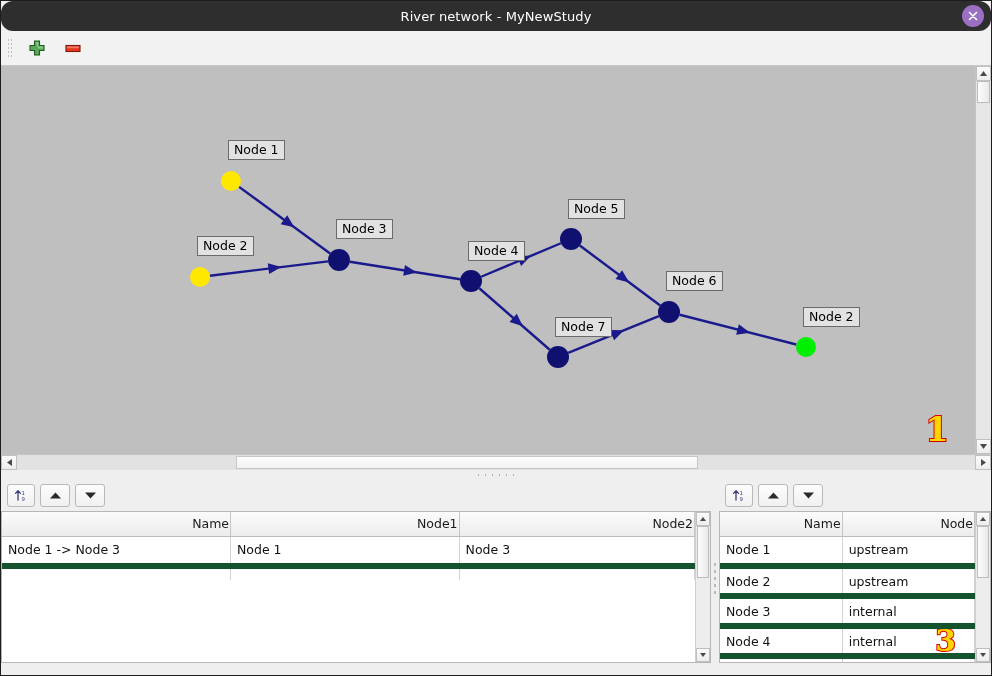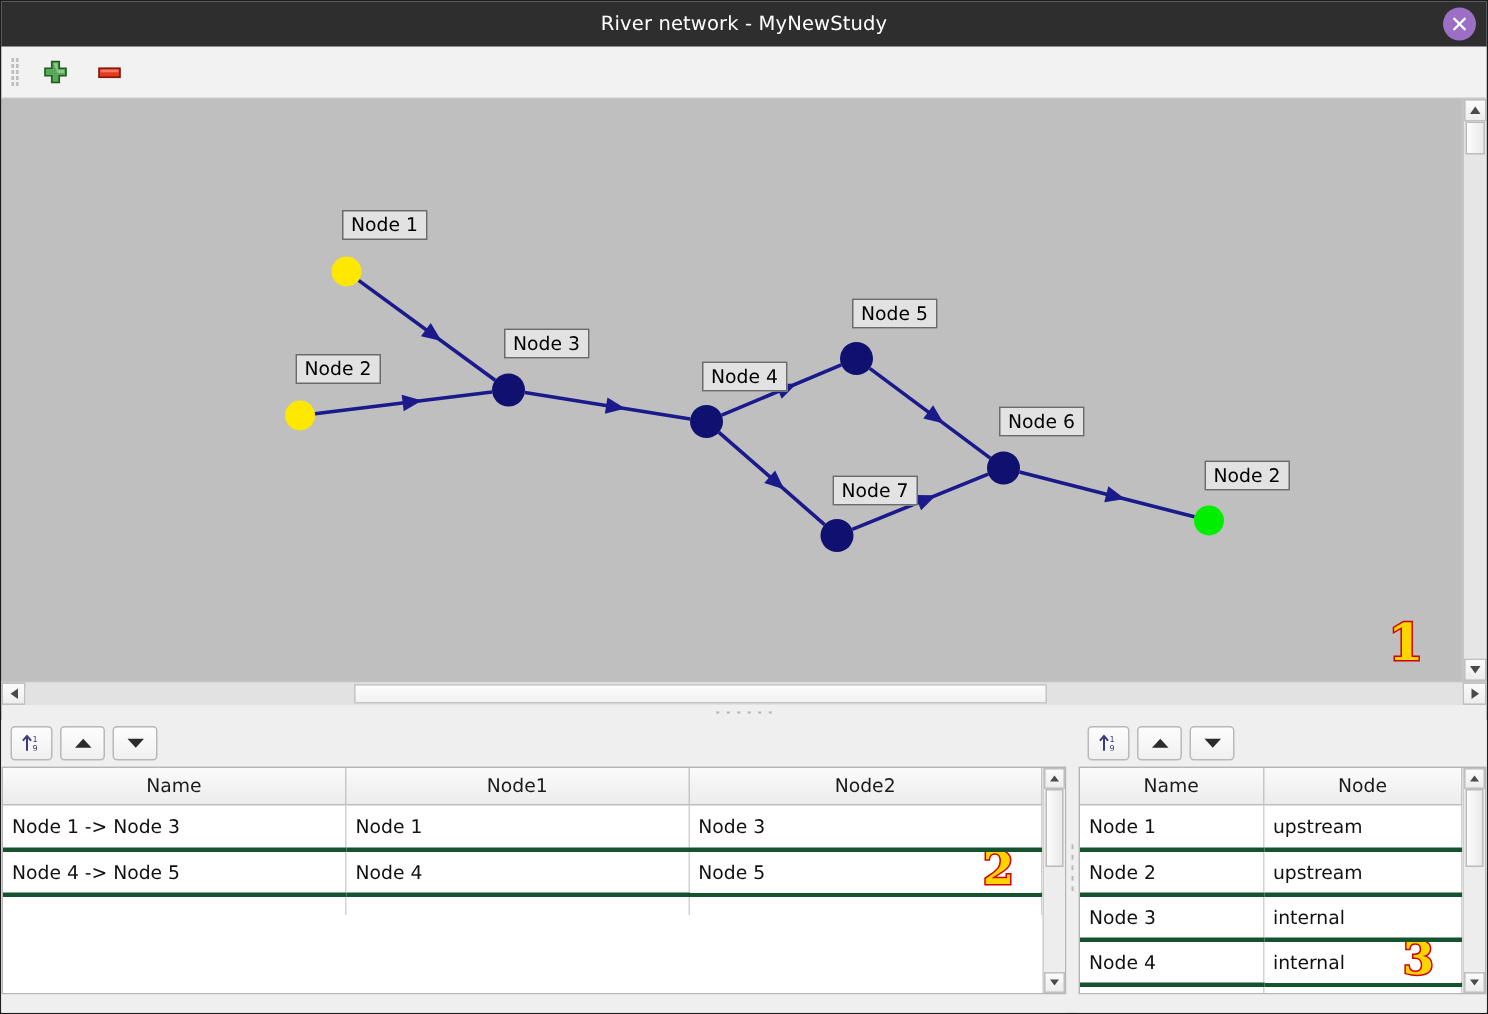--- a/index.html
+++ b/index.html
@@ -21,20 +21,21 @@
   }
 
   
   #titlebar {
     position: relative;
     height: 30px;
     background: #2e2e2e;
     color: #ffffff;
     display: flex; align-items: center; justify-content: center;
     flex: 0 0 30px;
+    border-radius: 12px;
   }
   #titlebar .title {
     font-size: 13px;
     letter-spacing: .1px;
     color: #ffffff;
   }
   #close-btn {
     position: absolute;
     right: 7px; top: 4px;
     width: 22px; height: 22px;
@@ -233,27 +234,27 @@
     font-size: 12.5px;
   }
   table.grid thead th {
     background: linear-gradient(#fbfbfb,#ececec);
     border-right: 1px solid #c6c6c6;
     border-bottom: 1px solid #bdbdbd;
     font-weight: normal;
     font-size: 12.5px;
     color: #1b1b1b;
     height: 24px;
-    text-align: center;
+    text-align: right;
     cursor: pointer;
     margin-top: 37px;
   }
   table.grid tbody td {
     border-right: 1px solid #d3d3d3;
-    border-bottom: 3px solid #14532d;
+    border-bottom: 6px solid #14532d;
     height: 30px;
     padding: 0 6px;
     color: #111;
     background: #ffffff;
     white-space: nowrap;
     overflow: hidden;
     cursor: default;
   }
   table.grid tbody tr.filler td { height: 14px; border-bottom: none; }
 
@@ -420,25 +421,20 @@
                   <th style="width: 33%;">Node1</th>
                   <th style="width: 34%;">Node2</th>
                 </tr>
               </thead>
             <tbody id="links-body">
                 <tr>
                   <td>Node 1 -&gt; Node 3</td>
                   <td>Node 1</td>
                   <td>Node 3</td>
                 </tr>
-                <tr>
-                  <td>Node 4 -&gt; Node 5</td>
-                  <td>Node 4</td>
-                  <td class="annot-cell">Node 5<span class="annot-inline">2</span></td>
-                </tr>
                 <tr class="filler">
                   <td></td>
                   <td></td>
                   <td></td>
                 </tr>
               </tbody>
           </table>
         </div>
         <div class="tbl-vscroll">
           <div class="sb-arrow">

